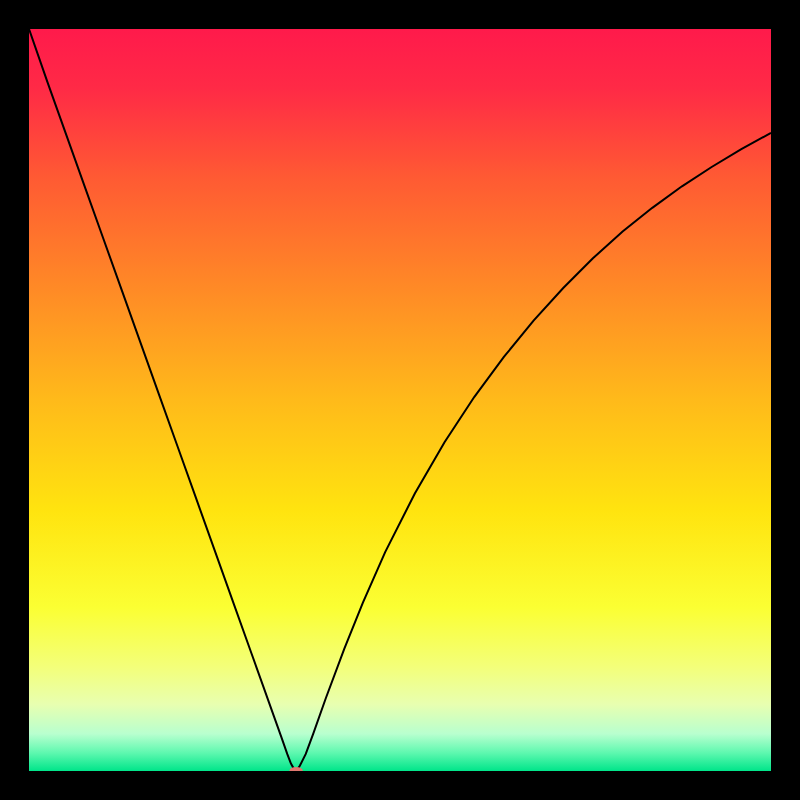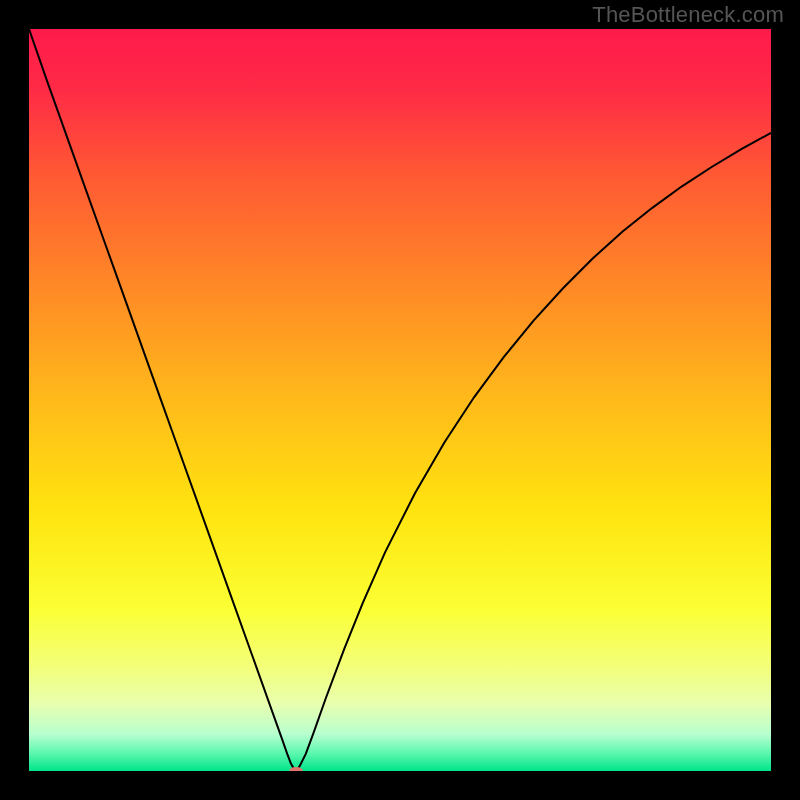--- a/index.html
+++ b/index.html
@@ -32,21 +32,20 @@
   svg {
     position: absolute;
     top: 0;
     left: 0;
   }
 </style>
 </head>
 <body>
 
 <div class="frame">
-  <div class="watermark">TheBottleneck.com</div>
 
   <svg id="chart-svg" width="800" height="800" viewBox="0 0 800 800">
     <defs>
       <linearGradient id="bg-grad" x1="0" y1="0" x2="0" y2="1">
           <stop offset="0.00%" stop-color="#ff1a4b"></stop>
           <stop offset="8.00%" stop-color="#ff2a46"></stop>
           <stop offset="20.00%" stop-color="#ff5a33"></stop>
           <stop offset="35.00%" stop-color="#ff8a26"></stop>
           <stop offset="50.00%" stop-color="#ffba1a"></stop>
           <stop offset="65.00%" stop-color="#ffe40f"></stop>

